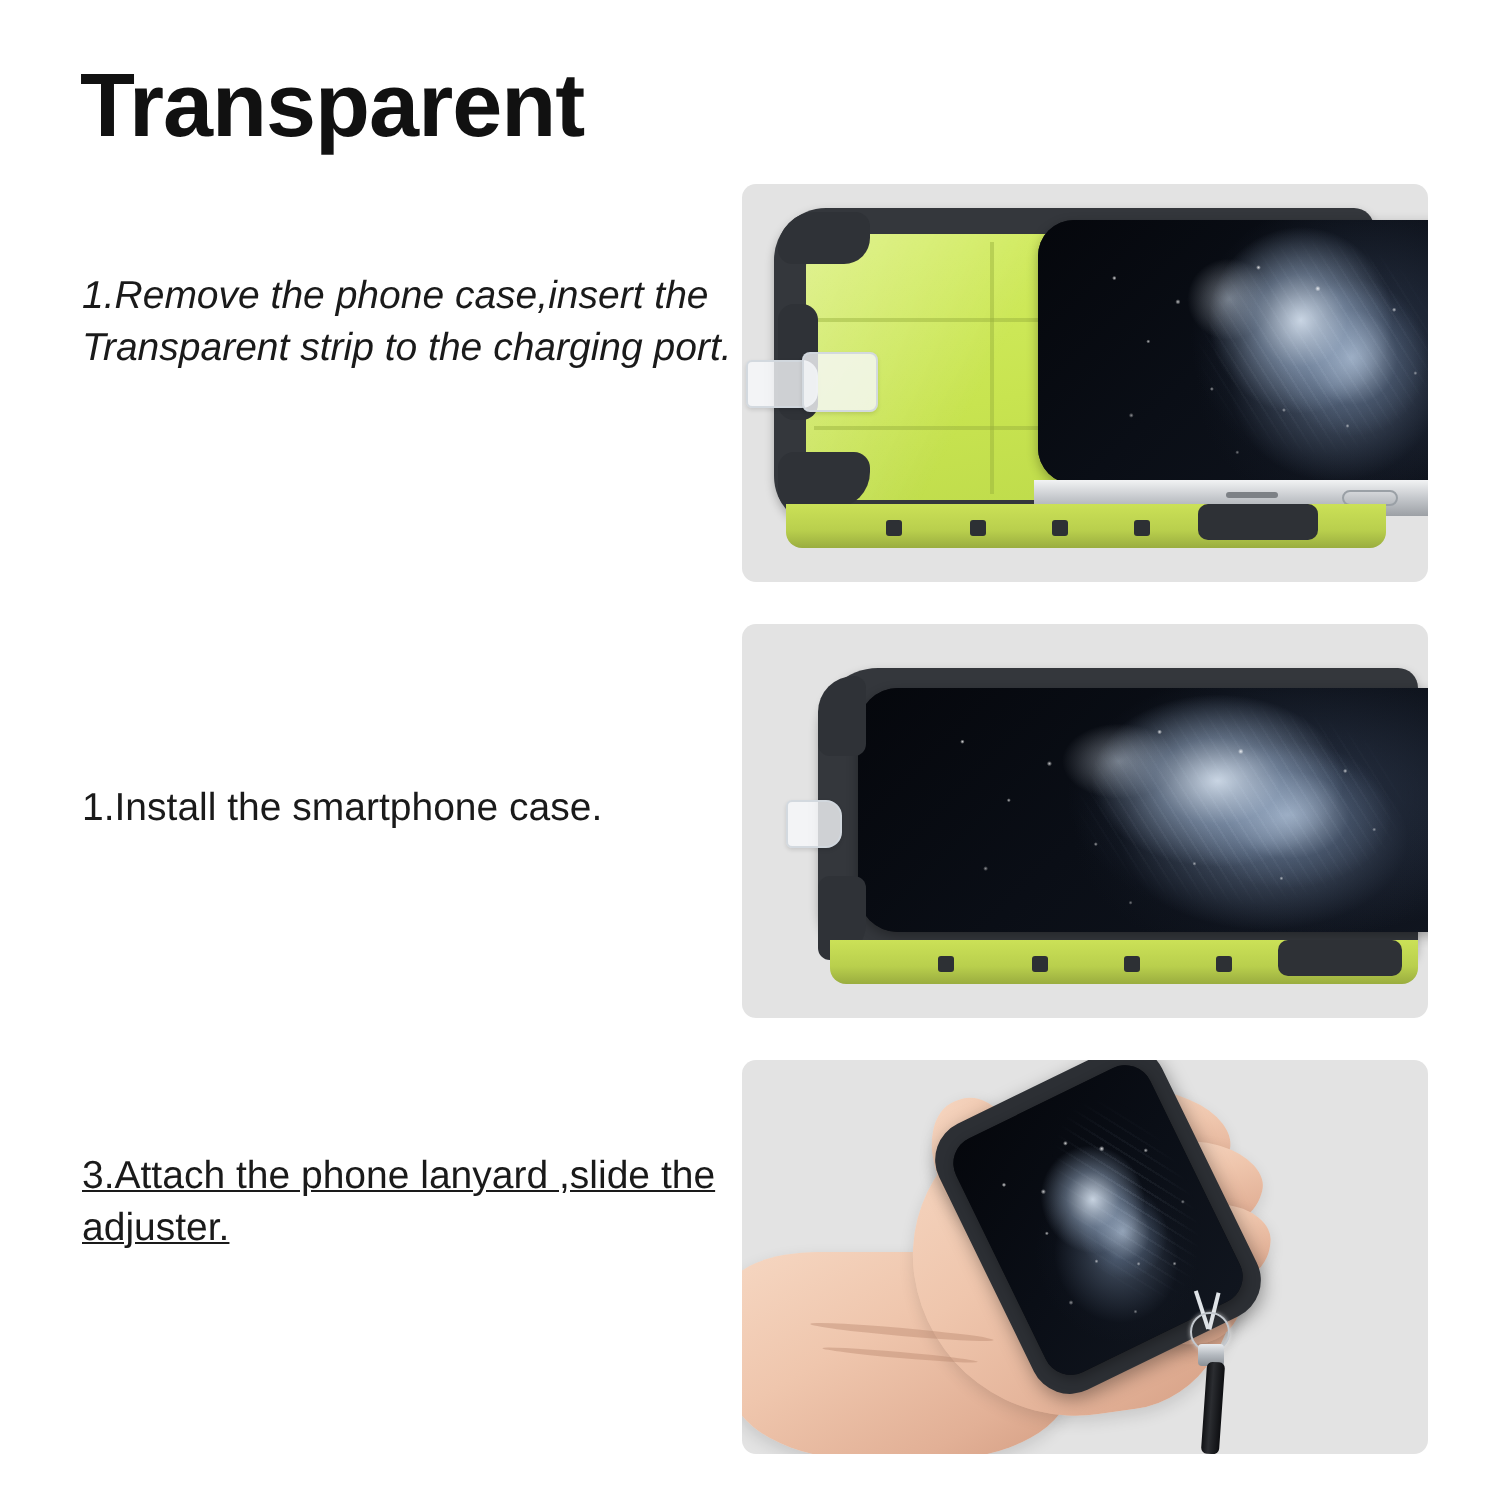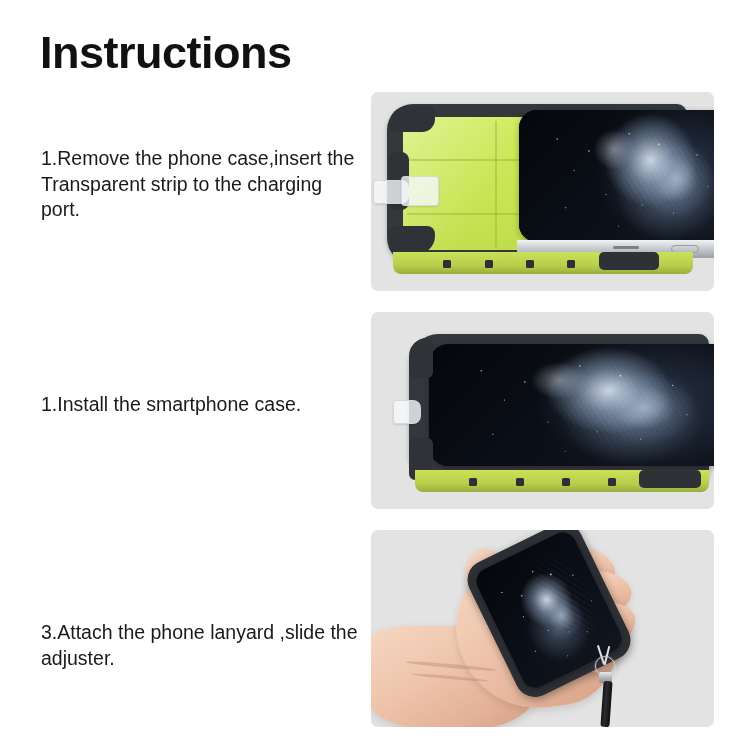--- a/index.html
+++ b/index.html
@@ -34,23 +34,23 @@
 
   
   .step-text {
     position: absolute;
     left: 41px;
     width: 325px;
     font-size: 19.5px;
     line-height: 1.32;
     color: #1a1a1a;
   }
-  #step-text-1 { top: 146px; }
+  #step-text-1 { top: 136px; font-style: italic; }
   #step-text-2 { top: 392px; }
-  #step-text-3 { top: 620px; }
+  #step-text-3 { top: 576px; text-decoration: underline; }
 
   
   .panel {
     position: absolute;
     left: 371px;
     width: 343px;
     background: #e3e3e3;
     border-radius: 7px;
     overflow: hidden;
   }
@@ -219,21 +219,21 @@
   .lanyard-string {
     position: absolute;
     background: #dfe3e7;
   }
 </style>
 </head>
 <body>
 
 <div class="page">
 
-  <div class="page-title">Instructions</div>
+  <div class="page-title">Transparent</div>
 
   <div class="step-text" id="step-text-1">1.Remove the phone case,insert the Transparent strip to the charging port.</div>
 
   <div class="panel" id="panel-1">
     <div class="scene">
 
       <div class="case-body" style="left:16px; top:12px; width:300px; height:160px;"></div>
 
       <div class="case-tray" style="left:32px; top:25px; width:268px; height:133px;">
         <div class="tray-sheen"></div>

